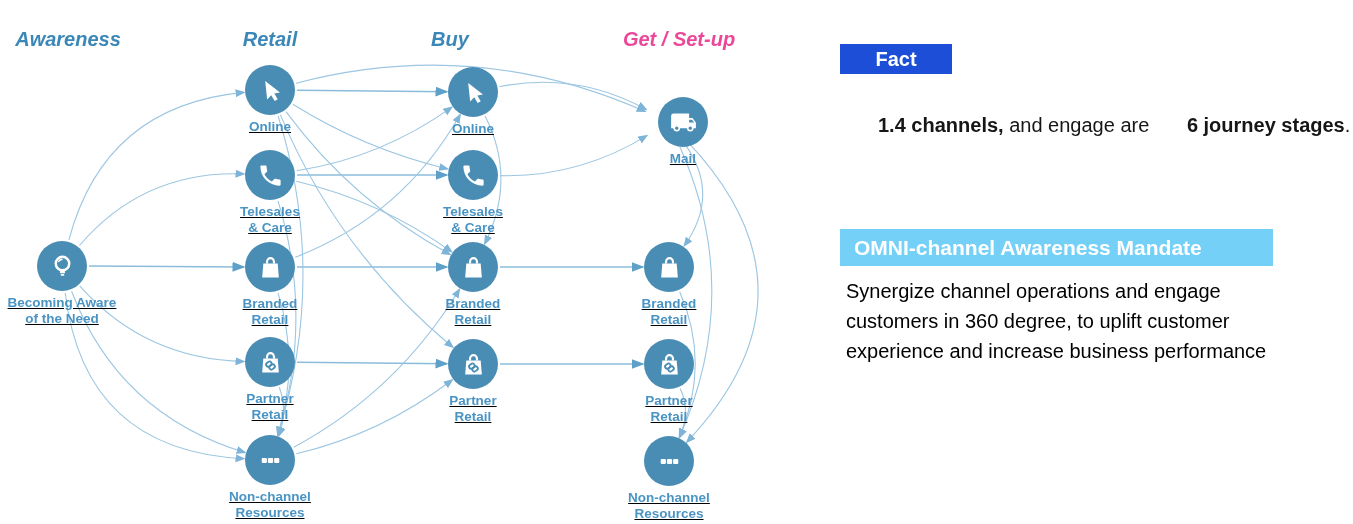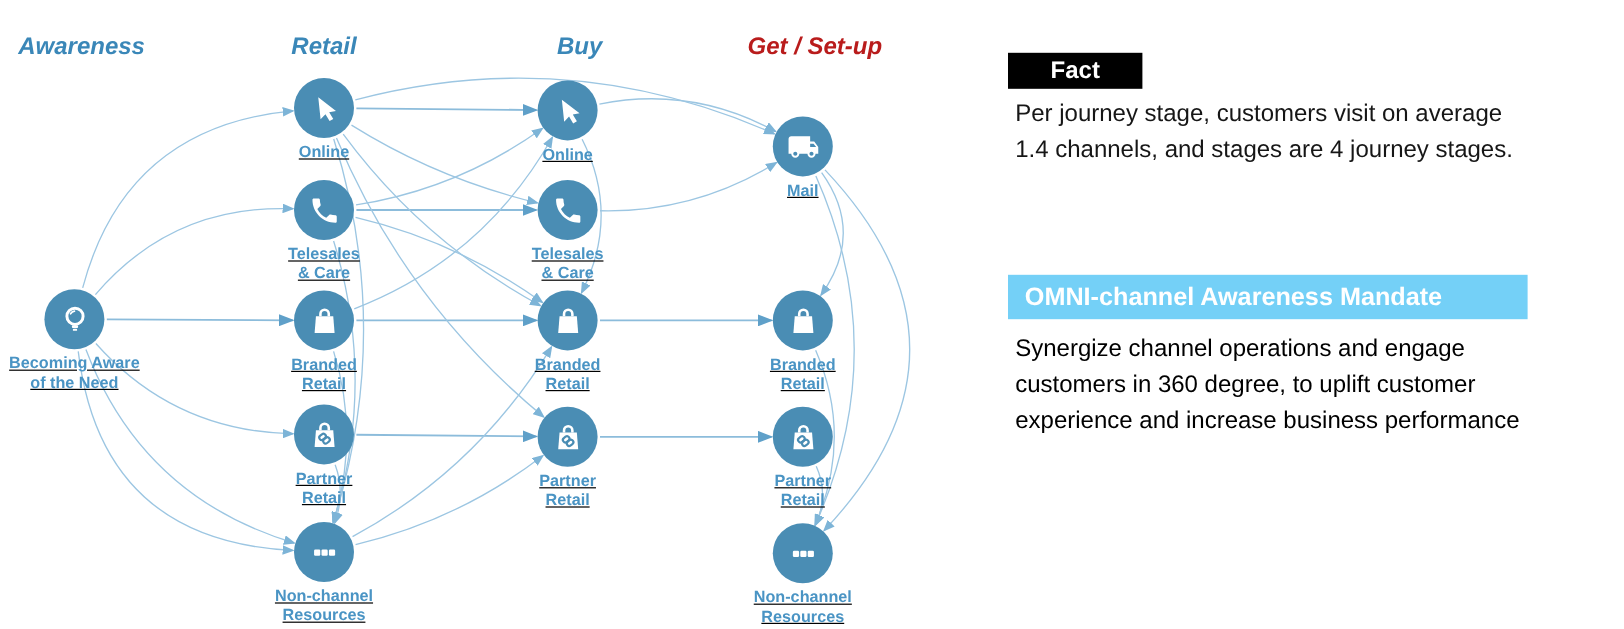--- a/index.html
+++ b/index.html
@@ -10,21 +10,21 @@
   #edges-svg{position:absolute;left:0;top:0;}
   .col-header{position:absolute;transform:translateX(-50%);font-size:20px;font-weight:bold;font-style:italic;white-space:nowrap;}
   .node{position:absolute;transform:translateX(-50%);text-align:center;text-decoration:underline;}
   .node .circle{width:50px;height:50px;border-radius:50%;margin:0 auto;display:flex;align-items:center;justify-content:center;}
   .node .nlabel{margin-top:4px;font-size:13.5px;font-weight:bold;line-height:1.18;white-space:pre-line;}
   
   .band{position:absolute;color:#fff;font-weight:bold;}
   .fact-band{width:112px;height:30px;line-height:30px;text-align:center;font-size:20px;}
   .mandate-band{height:37px;line-height:37px;padding:0 14px;font-size:21px;box-sizing:border-box;}
   .panel-text{position:absolute;margin:0;color:#161616;font-size:20px;line-height:30px;}
-  .panel-text b{font-weight:normal;}
+  .panel-text b{font-weight:bold;margin-left:32px;}
 </style>
 </head>
 <body>
 
 <div class="canvas">
 
   <div id="diagram">
     <svg id="edges-svg" width="800" height="524">
         <defs>
           <marker id="arr" markerUnits="userSpaceOnUse" markerWidth="10" markerHeight="8" refX="8.5" refY="4" orient="auto">
@@ -64,22 +64,22 @@
         <path d="M296.1 83.2 Q475.1 36.2 645.2 111.5" fill="none" stroke="#9cc6e2" stroke-width="1.1" marker-end="url(#arr)"></path>
         <path d="M684.7 143.9 Q721.0 194.5 684.2 245.9" fill="none" stroke="#9cc6e2" stroke-width="1.1" marker-end="url(#arr)"></path>
         <path d="M679.9 146.7 Q744.0 291.5 679.5 437.2" fill="none" stroke="#9cc6e2" stroke-width="1.1" marker-end="url(#arr)"></path>
         <path d="M687.5 141.6 Q829.0 291.5 686.8 442.1" fill="none" stroke="#9cc6e2" stroke-width="1.1" marker-end="url(#arr)"></path>
         <path d="M679.7 291.8 Q711.0 364.0 679.3 437.1" fill="none" stroke="#9cc6e2" stroke-width="1.1" marker-end="url(#arr)"></path>
         <path d="M680.2 388.6 Q691.0 412.5 679.7 437.3" fill="none" stroke="#9cc6e2" stroke-width="1.1" marker-end="url(#arr)"></path>
       </svg>
     <div id="headers-layer">
         <div class="col-header" style="left: 68px; top: 28px; color: rgb(58, 135, 184);">Awareness</div>
         <div class="col-header" style="left: 270px; top: 28px; color: rgb(58, 135, 184);">Retail</div>
-        <div class="col-header" style="left: 483px; top: 28px; color: rgb(58, 135, 184);">Buy</div>
-        <div class="col-header" style="left: 679px; top: 28px; color: #b91c1c;">Get / Set-up</div>
+        <div class="col-header" style="left: 450px; top: 28px; color: rgb(58, 135, 184);">Buy</div>
+        <div class="col-header" style="left: 679px; top: 28px; color: #ec4899;">Get / Set-up</div>
       </div>
     <div id="nodes-layer">
         <div class="node" style="left: 62px; top: 241px; width: 150px;">
           <div class="circle" style="background: rgb(74, 141, 180);">
             <svg width="27" height="27" viewBox="0 0 24 24">
               <g fill="none" stroke="#fff">
                 <circle cx="12" cy="9.4" r="6" stroke-width="2.2"></circle>
                 <path d="M8.7 7.5a4.2 4.2 0 0 1 2.9-2" stroke-width="1.3" stroke-linecap="round"></path>
               </g>
               <rect x="9.7" y="16.1" width="4.6" height="1.9" rx="0.7" fill="#fff"></rect>
@@ -177,21 +177,21 @@
               <path fill="none" stroke="#fff" stroke-width="1.9" d="M8.9 8.4 V6.8 a3.1 3.1 0 0 1 6.2 0 V8.4"></path>
               <g fill="none" stroke="#4a8db4" stroke-width="1.6">
                 <rect x="7.9" y="11.6" width="5.2" height="3.6" rx="1.8" transform="rotate(-38 10.5 13.4)"></rect>
                 <rect x="10.8" y="14.2" width="5.2" height="3.6" rx="1.8" transform="rotate(-38 13.4 16)"></rect>
               </g>
             </svg>
           </div>
           <div class="nlabel" style="color: rgb(74, 148, 196);">Partner
 Retail</div>
         </div>
-        <div class="node" style="left: 669px; top: 97px; width: 120px; text-align: center;">
+        <div class="node" style="left: 683px; top: 97px; width: 120px; text-align: center;">
           <div class="circle" style="background: rgb(74, 141, 180);">
             <svg width="27" height="27" viewBox="0 0 24 24">
               <path fill="#fff" d="M20 8h-3V4H3c-1.1 0-2 .9-2 2v11h2c0 1.66 1.34 3 3 3s3-1.34 3-3h6c0 1.66 1.34 3 3 3s3-1.34 3-3h2v-5l-3-4zM6 18.5c-.83 0-1.5-.67-1.5-1.5s.67-1.5 1.5-1.5 1.5.67 1.5 1.5-.67 1.5-1.5 1.5zm13.5-9 1.96 2.5H17V9.5h2.5zm-1.5 9c-.83 0-1.5-.67-1.5-1.5s.67-1.5 1.5-1.5 1.5.67 1.5 1.5-.67 1.5-1.5 1.5z"></path>
             </svg>
           </div>
           <div class="nlabel" style="color: rgb(74, 148, 196);">Mail</div>
         </div>
         <div class="node" style="left: 669px; top: 242px; width: 120px;">
           <div class="circle" style="background: rgb(74, 141, 180);">
             <svg width="27" height="27" viewBox="0 0 24 24">
@@ -226,20 +226,20 @@
               </g>
             </svg>
           </div>
           <div class="nlabel" style="color: rgb(74, 148, 196);">Non-channel
 Resources</div>
         </div>
       </div>
   </div>
 
   <div>
-    <div class="band fact-band" style="left: 840px; top: 44px; background: #000000; color: rgb(255, 255, 255);">Fact</div>
-    <p class="panel-text" style="left: 846px; top: 80px; width: 520px; color: rgb(22, 22, 22);"><span>Per journey stage, customers visit on average</span><br><b>1.4 channels,</b><span> and stages are </span><b>4 journey stages</b><span>.</span></p>
+    <div class="band fact-band" style="left: 840px; top: 44px; background: #1d4ed8; color: rgb(255, 255, 255);">Fact</div>
+    <p class="panel-text" style="left: 846px; top: 80px; width: 520px; color: rgb(22, 22, 22);"><br><b>1.4 channels,</b><span> and engage are </span><b>6 journey stages</b><span>.</span></p>
 
     <div class="band mandate-band" style="left: 840px; top: 229px; width: 433px; background: rgb(116, 208, 247); color: rgb(255, 255, 255);">OMNI-channel Awareness Mandate</div>
     <p class="panel-text" style="left: 846px; top: 276px; width: 468px; color: #000000;">Synergize channel operations and engage customers in 360 degree, to uplift customer experience and increase business performance</p>
   </div>
 
 </div>
 
 </body></html>

